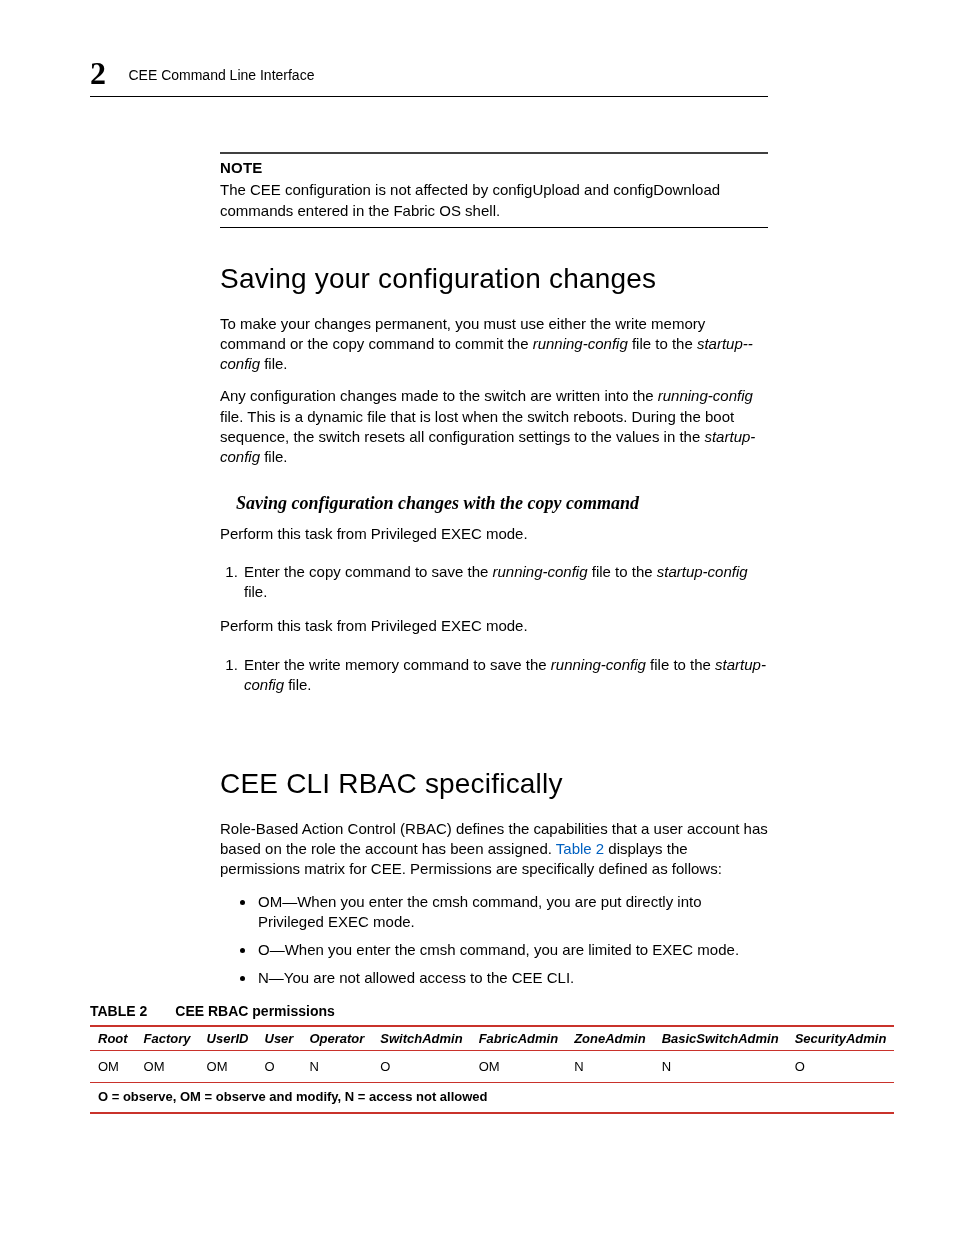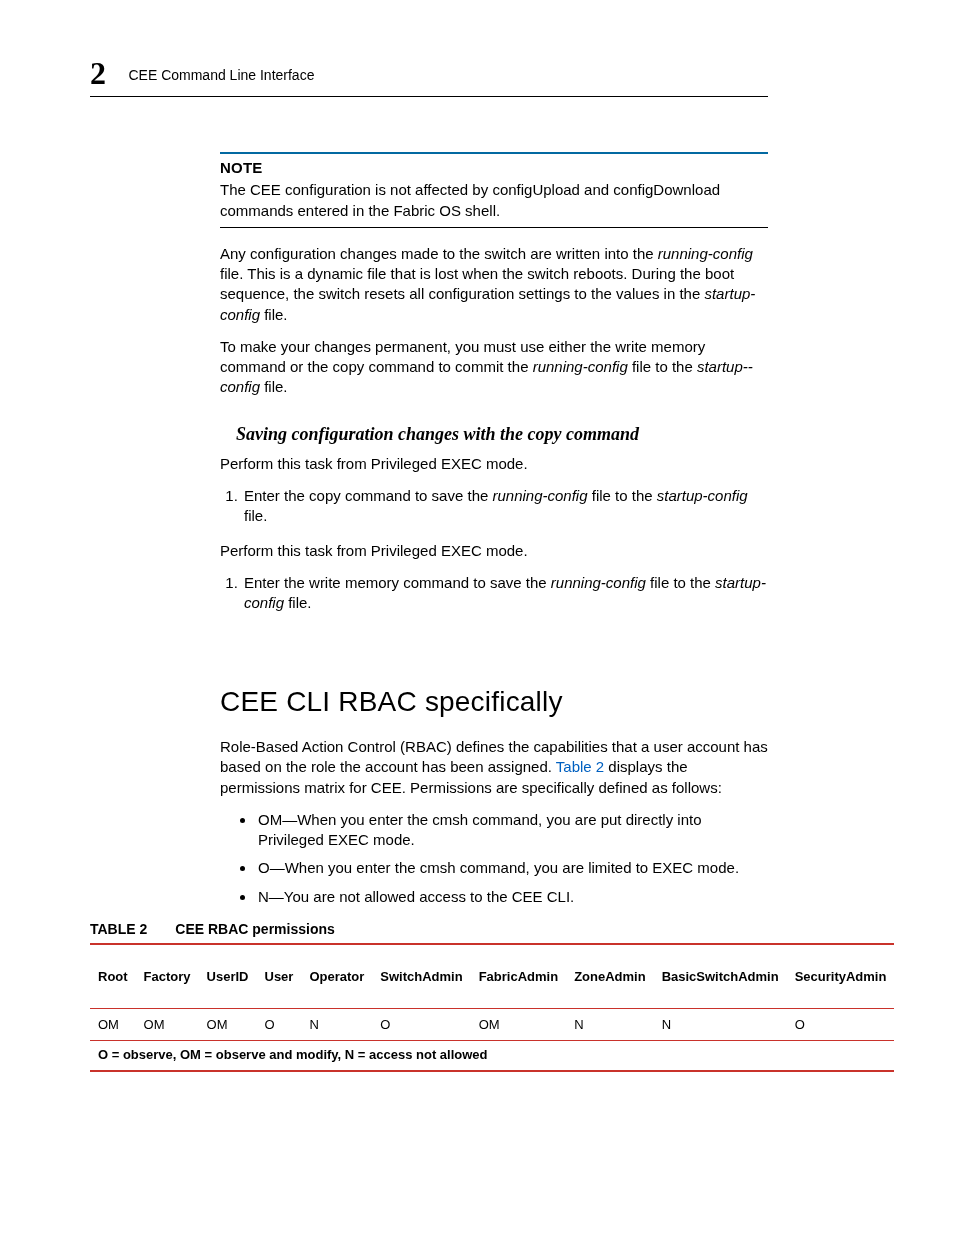--- a/index.html
+++ b/index.html
@@ -37,24 +37,24 @@
     vertical-align: baseline;
     position: relative;
     top: -4px;
   }
   .content {
     margin-left: 130px;
     font-size: 15px;
     line-height: 1.35;
   }
   .note-block {
-    border-top: 2px solid #0369a1;
+    border-top: 2px solid #404040;
     border-bottom: 1px solid #000;
     padding: 4px 0 6px 0;
-    margin-bottom: 16px;
+    margin-bottom: 32px;
   }
   .note-label {
     font-family: "Arial Narrow", Arial, sans-serif;
     font-weight: bold;
     font-size: 15px;
     letter-spacing: 0.2px;
   }
   .note-text {
     margin-top: 2px;
   }
@@ -69,21 +69,21 @@
     margin: 0 0 12px 0;
   }
   h2.subsection {
     font-family: "Times New Roman", Times, serif;
     font-style: italic;
     font-weight: bold;
     font-size: 18px;
     margin: 24px 0 8px 16px;
   }
   ol.steps {
-    margin: 6px 0 14px 0;
+    margin: 18px 0 14px 0;
     padding-left: 22px;
   }
   ol.steps li {
     padding-left: 2px;
     margin-bottom: 6px;
   }
   ul.bullets {
     list-style: disc;
     margin: 10px 0 14px 0;
     padding-left: 36px;
@@ -114,21 +114,22 @@
     font-family: "Arial Narrow", Arial, sans-serif;
     font-size: 13px;
   }
   table.rbac thead tr {
     border-top: 2px solid #c9322b;
     border-bottom: 1px solid #c9322b;
   }
   table.rbac th {
     text-align: left;
     font-weight: bold;
-    padding: 24px 8px;
+    padding: 4px 8px;
+    font-style: italic;
   }
   table.rbac tbody td {
     padding: 8px 8px;
     text-align: left;
     border-bottom: 1px solid #c9322b;
   }
   table.rbac tfoot td {
     padding: 6px 8px 8px 8px;
     font-weight: bold;
     border-bottom: 2px solid #c9322b;
@@ -146,27 +147,28 @@
 
   <div class="content">
 
     <div class="note-block">
       <div class="note-label">NOTE</div>
       <div class="note-text">
         <span>The CEE configuration is not affected by </span><span class="bold">configUpload</span><span> and </span><span class="bold">configDownload</span><span> commands entered in the Fabric OS shell.</span>
       </div>
     </div>
 
+    <h1 class="section">Saving your configuration changes</h1>
+
+    <p class="para">
+      <span>To make your changes permanent, you must use either the </span><span class="bold">write memory</span><span> command or the </span><span class="bold">copy</span><span> command to commit the </span><span class="italic">running-config</span><span> file to the </span><span class="italic">startup--config</span><span> file.</span>
+    </p>
 
     <p class="para">
       <span>Any configuration changes made to the switch are written into the </span><span class="italic">running-config</span><span> file. This is a dynamic file that is lost when the switch reboots. During the boot sequence, the switch resets all configuration settings to the values in the </span><span class="italic">startup-config</span><span> file.</span>
-    </p>
-
-    <p class="para">
-      <span>To make your changes permanent, you must use either the </span><span class="bold">write memory</span><span> command or the </span><span class="bold">copy</span><span> command to commit the </span><span class="italic">running-config</span><span> file to the </span><span class="italic">startup--config</span><span> file.</span>
     </p>
 
     <h2 class="subsection">Saving configuration changes with the copy command</h2>
     <p class="para">Perform this task from Privileged EXEC mode.</p>
     <ol class="steps">
       <li>
         <span>Enter the </span><span class="bold">copy</span><span> command to save the </span><span class="italic">running-config</span><span> file to the </span><span class="italic">startup-config</span><span> file.</span>
       </li>
     </ol>
 

